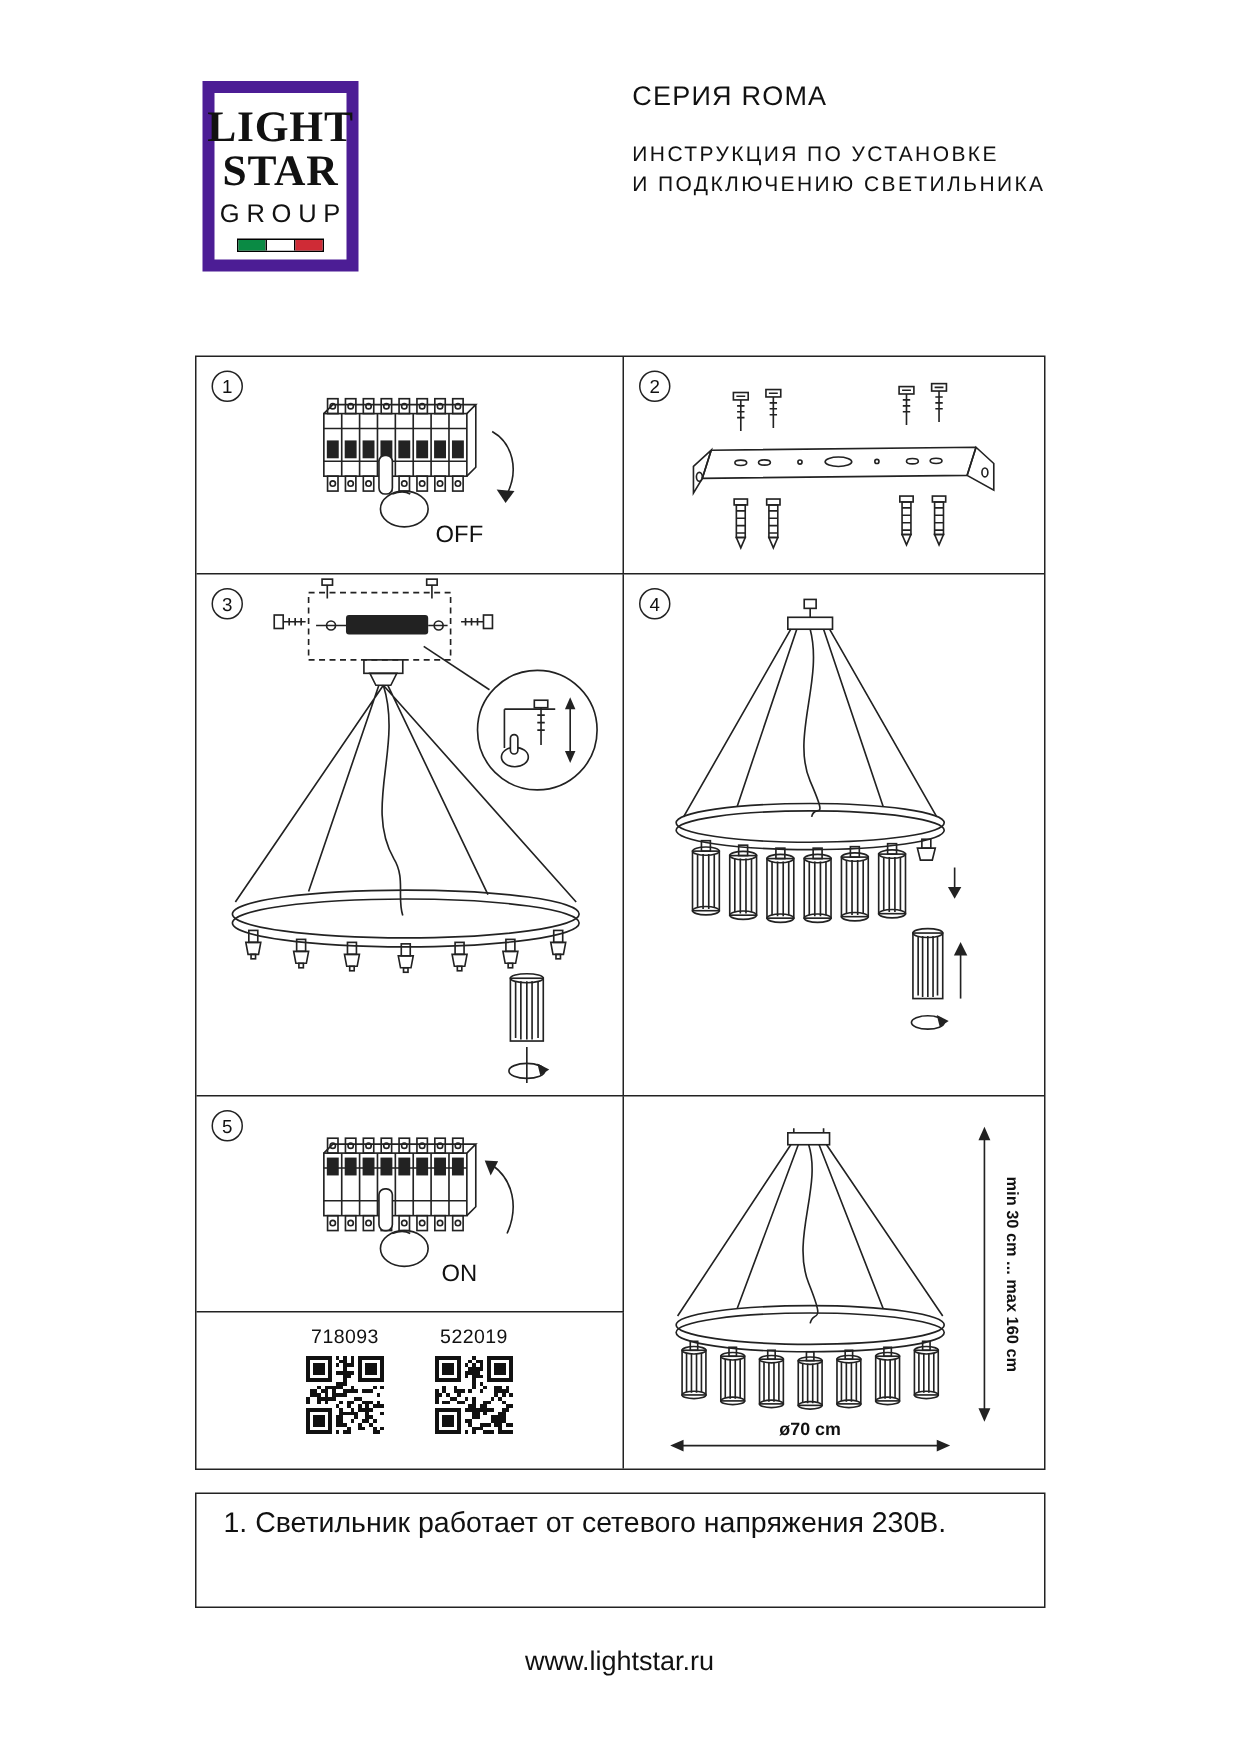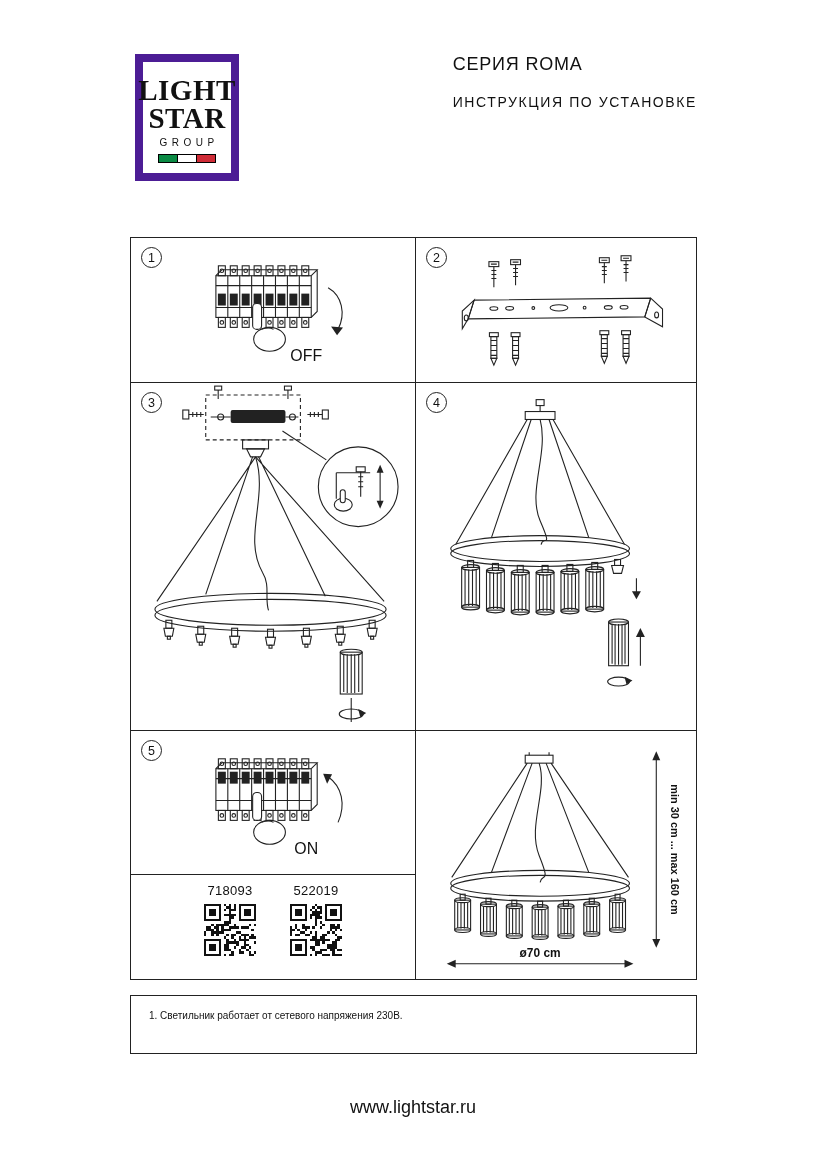--- a/index.html
+++ b/index.html
@@ -2,21 +2,21 @@
 <html><head>
 <meta charset="utf-8">
 <style>
   *{box-sizing:border-box}
   body{margin:0;background:#fff}
   .page{position:relative;width:826px;height:1169px;background:#fff;font-family:"Liberation Sans",sans-serif;color:#111;overflow:hidden}
 
   
   .logo-box{position:absolute;left:135px;top:54px;width:104px;height:127px;border:8px solid #4c1d95;display:flex;flex-direction:column;align-items:center;justify-content:center;padding-top:4px}
   .logo-word{font-family:"Liberation Serif",serif;font-weight:bold;font-size:29px;line-height:.98;letter-spacing:.5px}
-  .logo-group{font-size:10px;letter-spacing:4.5px;margin:5px 0 6px;padding-left:4px}
+  .logo-group{font-size:17px;letter-spacing:4.5px;margin:5px 0 6px;padding-left:4px}
   .flag{display:flex;width:58px;height:9px;border:1px solid #000}
   .flag div{flex:1}
   .fg{background:#0a8a44}.fw{background:#fff;border-left:1px solid #000;border-right:1px solid #000}.fr{background:#cf2b36}
 
   
   .header-right{position:absolute;right:129px;top:52px;text-align:left;font-weight:normal}
   .hdr-top{font-size:18px;line-height:1.38;letter-spacing:.8px}
   .hdr-title{margin-top:16px;font-size:14px;line-height:1.42;letter-spacing:1.6px}
 
   
@@ -26,21 +26,21 @@
   .c6{grid-row:3/5;grid-column:2}
   .cell > svg.draw{position:absolute;inset:0;width:100%;height:100%}
   .badge{position:absolute;left:10px;top:9px;width:21px;height:21px;border:1.2px solid #222;border-radius:50%;font-size:12.5px;display:flex;align-items:center;justify-content:center;z-index:2;background:#fff}
 
   
   .cqr{display:flex;justify-content:center;align-items:flex-start;gap:34px;padding-top:8px}
   .qr-num{font-size:13px;text-align:center;letter-spacing:.3px}
   svg.qr{width:52px;height:52px;margin:6px auto 0;display:block;fill:#111}
 
   
-  .notes-box{position:absolute;left:130px;top:995px;width:567px;height:59px;border:1.6px solid #222;padding:10px 18px;font-size:10px;line-height:19px}
+  .notes-box{position:absolute;left:130px;top:995px;width:567px;height:77px;border:1.6px solid #222;padding:10px 18px;font-size:19px;line-height:19px}
   .footer{position:absolute;left:0;top:1097px;width:100%;text-align:center;font-weight:normal;font-size:18px}
 
   
   .ln{stroke:#222;stroke-width:1.1;fill:none}
   .fl{fill:#222;stroke:none}
   .wh{fill:#fff;stroke:#222;stroke-width:1.1}
   svg text{font-family:"Liberation Sans",sans-serif;fill:#111}
 </style>
 </head>
 <body>
@@ -57,20 +57,21 @@
       <div class="fr"></div>
     </div>
   </div>
 
   <div class="header-right">
     <div class="hdr-top">
       <div>СЕРИЯ ROMA</div>
     </div>
     <div class="hdr-title">
       <div>ИНСТРУКЦИЯ ПО УСТАНОВКЕ</div>
+      <div>И ПОДКЛЮЧЕНИЮ СВЕТИЛЬНИКА</div>
     </div>
   </div>
 
   <div class="grid-box">
 
     <div class="cell br bb">
       <div class="badge">
           <span>1</span>
         </div>
       <svg class="draw" viewBox="0 0 285 145">

